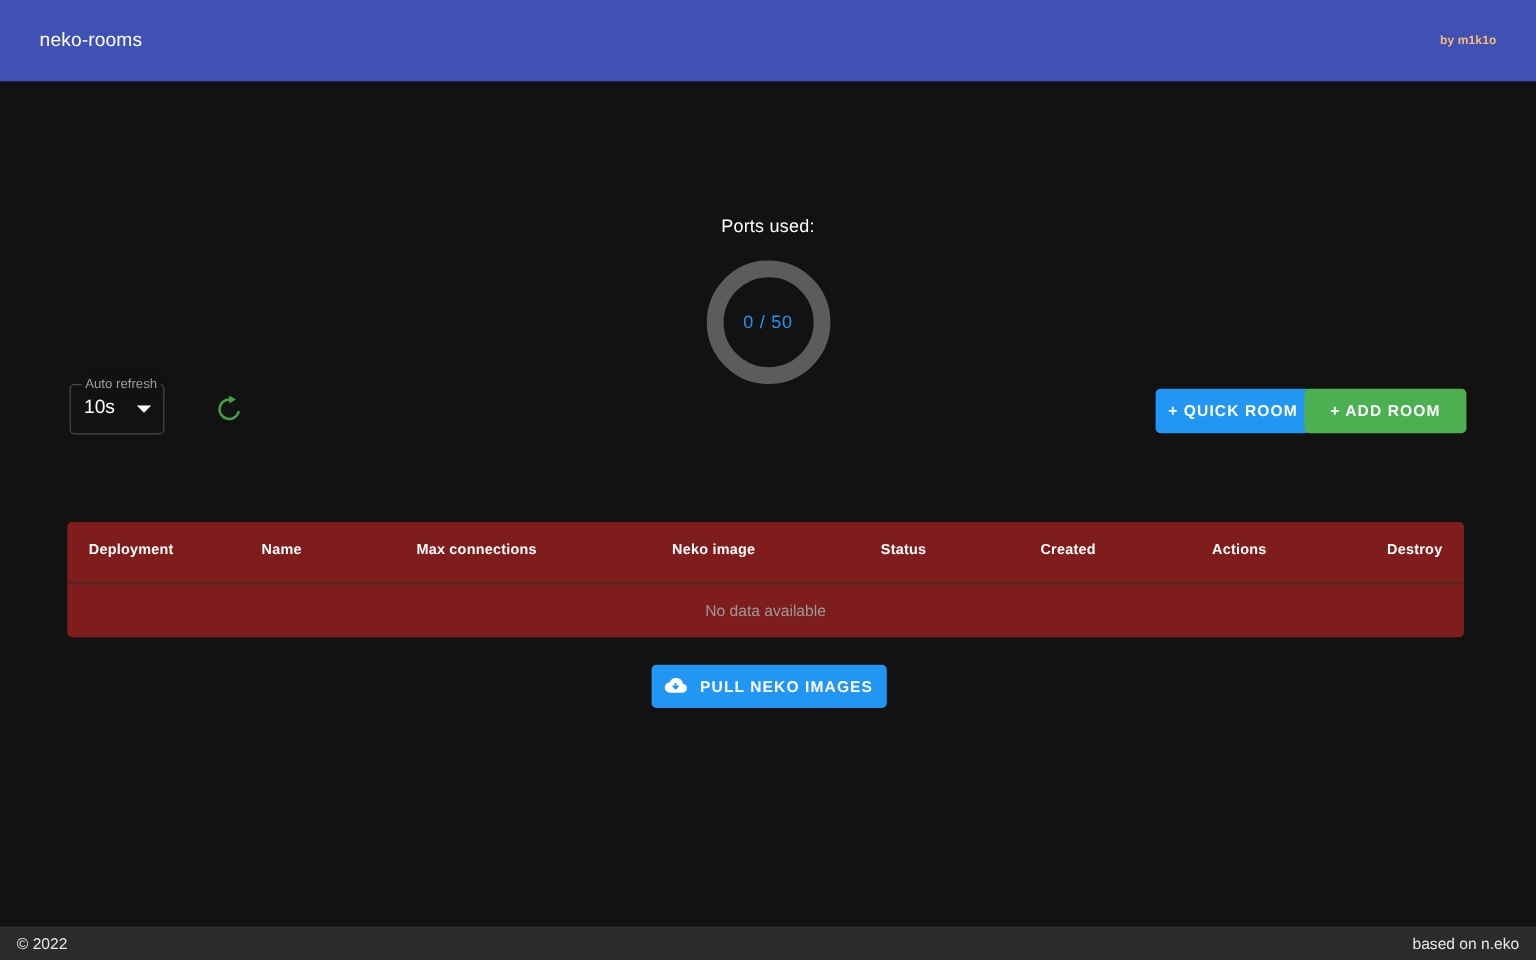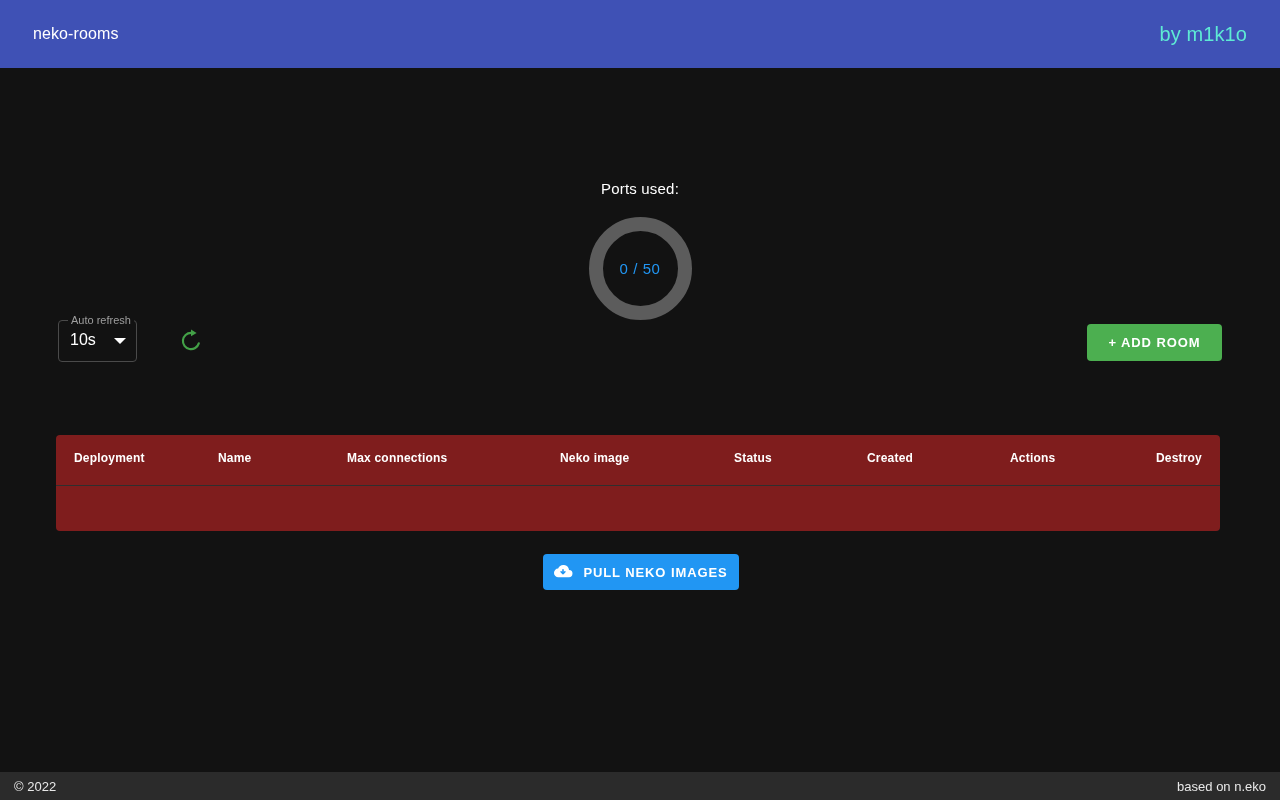--- a/index.html
+++ b/index.html
@@ -16,21 +16,21 @@
     position: absolute; top: 0; left: 0;
     width: 1280px; height: 68px;
     background: #3f51b5;
     display: flex; align-items: center; justify-content: space-between;
     padding: 0 33px;
   }
   .appbar-title {
     color: #ffffff; font-size: 16px; font-weight: 400; letter-spacing: .1px;
   }
   .appbar-author {
-    color: #5eead4; font-size: 20px; font-weight: 400; letter-spacing: .1px;
+    color: #fdba74; font-size: 10px; font-weight: 700; letter-spacing: .1px;
   }
 
   
   .content {
     position: absolute; top: 68px; left: 0;
     width: 1280px; height: 704px;
     background: #121212;
   }
 
   
@@ -157,34 +157,36 @@
       <span class="select-arrow"></span>
     </div>
 
     <div class="refresh-btn">
       <svg width="26" height="26" viewBox="0 0 24 24">
         <path d="M12 4.5 A7.5 7.5 0 1 0 19.2 14.2" fill="none" stroke="#43a047" stroke-width="2" stroke-linecap="round"></path>
         <path d="M12 1.4 L12 7.6 L17.2 4.5 Z" fill="#43a047"></path>
       </svg>
     </div>
 
+    <button class="btn btn-quick">+ QUICK ROOM</button>
     <button class="btn btn-add">+ ADD ROOM</button>
   </div>
 
   <div class="table-card">
     <div class="thead">
       <span class="th" style="left:18px">Deployment</span>
       <span class="th" style="left:162px">Name</span>
       <span class="th" style="left:291px">Max connections</span>
       <span class="th" style="left:504px">Neko image</span>
       <span class="th" style="left:678px">Status</span>
       <span class="th" style="left:811px">Created</span>
       <span class="th" style="left:954px">Actions</span>
       <span class="th" style="right:18px">Destroy</span>
     </div>
+    <div class="tbody-empty">No data available</div>
   </div>
 
   <button class="btn btn-pull">
     <svg width="22" height="22" viewBox="0 0 24 24">
       <path d="M18.6 9.7A6.2 6.2 0 0 0 6.7 8.3 4.7 4.7 0 0 0 7 17.7h11.1a4 4 0 0 0 .5-8z" fill="#ffffff"></path>
       <path d="M12 9.6v4.3m0 0 2.1-2.1M12 13.9l-2.1-2.1" fill="none" stroke="#2196f3" stroke-width="1.7" stroke-linecap="round" stroke-linejoin="round"></path>
     </svg>
     <span>PULL NEKO IMAGES</span>
   </button>
 

